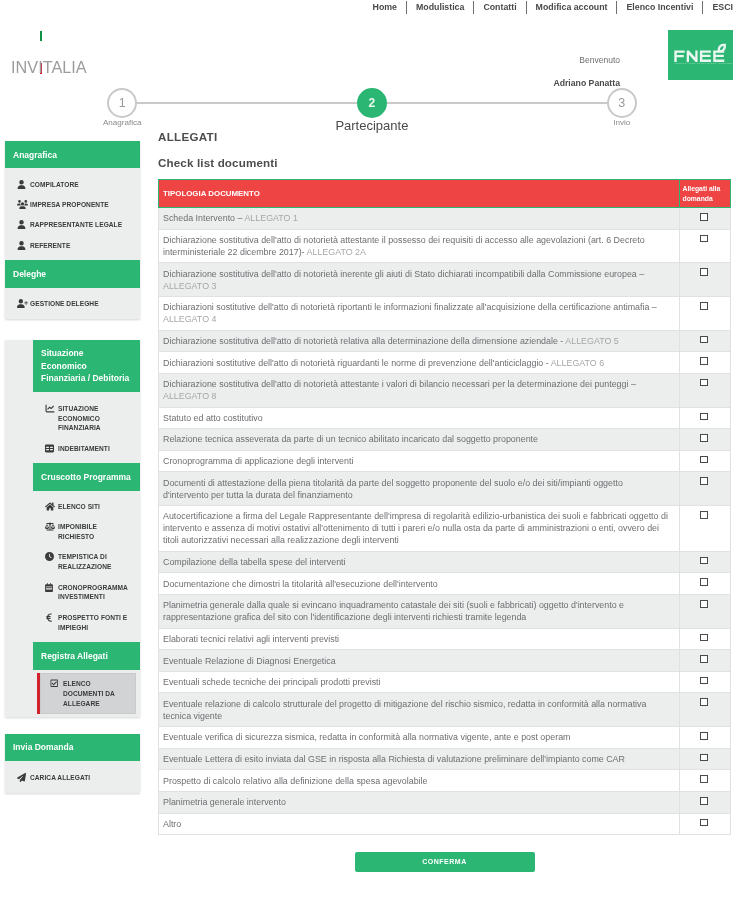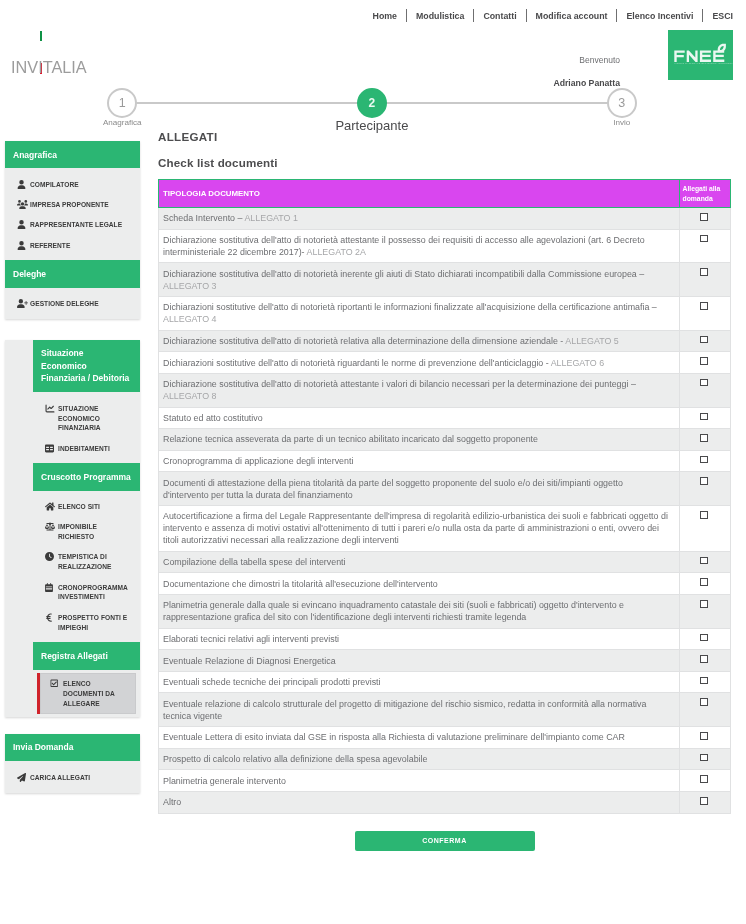--- a/index.html
+++ b/index.html
@@ -3,21 +3,21 @@
 <meta charset="utf-8">
 <style>
   html,body{margin:0;padding:0;}
   body{width:746px;height:924px;overflow:hidden;background:#fff;
        font-family:"Liberation Sans",sans-serif;color:#58595b;
        -webkit-font-smoothing:antialiased;}
   .page{position:relative;width:746px;height:924px;overflow:hidden;}
 
   
   .topnav{position:absolute;left:0;top:1px;width:746px;height:21px;
-          display:flex;align-items:flex-end;justify-content:flex-end;
+          display:flex;align-items:flex-start;justify-content:flex-end;
           padding-right:13px;box-sizing:border-box;}
   .nav-link{font-size:8.8px;font-weight:bold;color:#4a4a4c;text-decoration:none;
             letter-spacing:0;white-space:nowrap;line-height:12px;}
   .nav-sep{display:inline-block;width:1px;height:13px;background:#6f6f70;
            margin:0 9px;}
 
   
   .brand{position:absolute;left:11px;top:30px;width:130px;height:46px;}
   .brand-text{position:absolute;left:0;top:27px;font-size:16.3px;letter-spacing:0;
               color:#9c9c9c;font-weight:400;line-height:20px;}
@@ -72,21 +72,21 @@
   .sb-item.active{background:#d2d3d5;border-left:3.4px solid #d0232b;
                   padding:5.3px 12px 5.3px 10px;margin:0 4px 0 4px;
                   box-shadow:inset 0 0 0 1px #c9cacc;}
 
   
   .main{position:absolute;left:158px;top:130px;width:573px;}
   .main-title{font-size:11.6px;font-weight:bold;color:#4d4d4f;letter-spacing:0.3px;}
   .main-sub{font-size:11.6px;font-weight:bold;color:#4d4d4f;margin-top:13px;letter-spacing:0.15px;}
   .doc-table{border-collapse:collapse;width:573px;margin-top:10px;
              table-layout:fixed;box-sizing:border-box;}
-  .doc-table th{background:#d946ef;color:#fff;font-size:7.9px;font-weight:bold;
+  .doc-table th{background:#ef4444;color:#fff;font-size:7.9px;font-weight:bold;
                 text-align:left;letter-spacing:0;padding:3px 4px;line-height:11px;
                 vertical-align:middle;border:1px solid #2bb673;}
   .doc-table th.th-doc{height:21px;}
   .doc-table th.th-chk{width:44.5px;line-height:9.4px;padding:3px 3px 3px 3px;font-size:6.8px;letter-spacing:0;}
   .doc-table td{font-size:8.9px;color:#6d6e71;padding:4.25px 9px 4.25px 4px;
                 border:1px solid #e0e1e2;line-height:12.1px;vertical-align:top;}
   .doc-table td.chk-cell{text-align:center;padding-left:7px;vertical-align:top;padding-top:3.6px;padding-bottom:2px;}
   .doc-table tbody tr:nth-child(odd) td{background:#eceded;}
   .doc-table tbody tr:nth-child(even) td{background:#fff;}
   .doc-ref{color:#a6a7a9;}
@@ -392,20 +392,24 @@
           </tr>
           <tr>
             <td><span>Eventuali schede tecniche dei principali prodotti previsti</span></td>
             <td class="chk-cell"><span class="chkbox"></span></td>
           </tr>
           <tr>
             <td><span>Eventuale relazione di calcolo strutturale del progetto di mitigazione del rischio sismico, redatta in conformità alla normativa tecnica vigente</span></td>
             <td class="chk-cell"><span class="chkbox"></span></td>
           </tr>
           <tr>
+            <td><span>Eventuale verifica di sicurezza sismica, redatta in conformità alla normativa vigente, ante e post operam</span></td>
+            <td class="chk-cell"><span class="chkbox"></span></td>
+          </tr>
+          <tr>
             <td><span>Eventuale Lettera di esito inviata dal GSE in risposta alla Richiesta di valutazione preliminare dell'impianto come CAR</span></td>
             <td class="chk-cell"><span class="chkbox"></span></td>
           </tr>
           <tr>
             <td><span>Prospetto di calcolo relativo alla definizione della spesa agevolabile</span></td>
             <td class="chk-cell"><span class="chkbox"></span></td>
           </tr>
           <tr>
             <td><span>Planimetria generale intervento</span></td>
             <td class="chk-cell"><span class="chkbox"></span></td>

